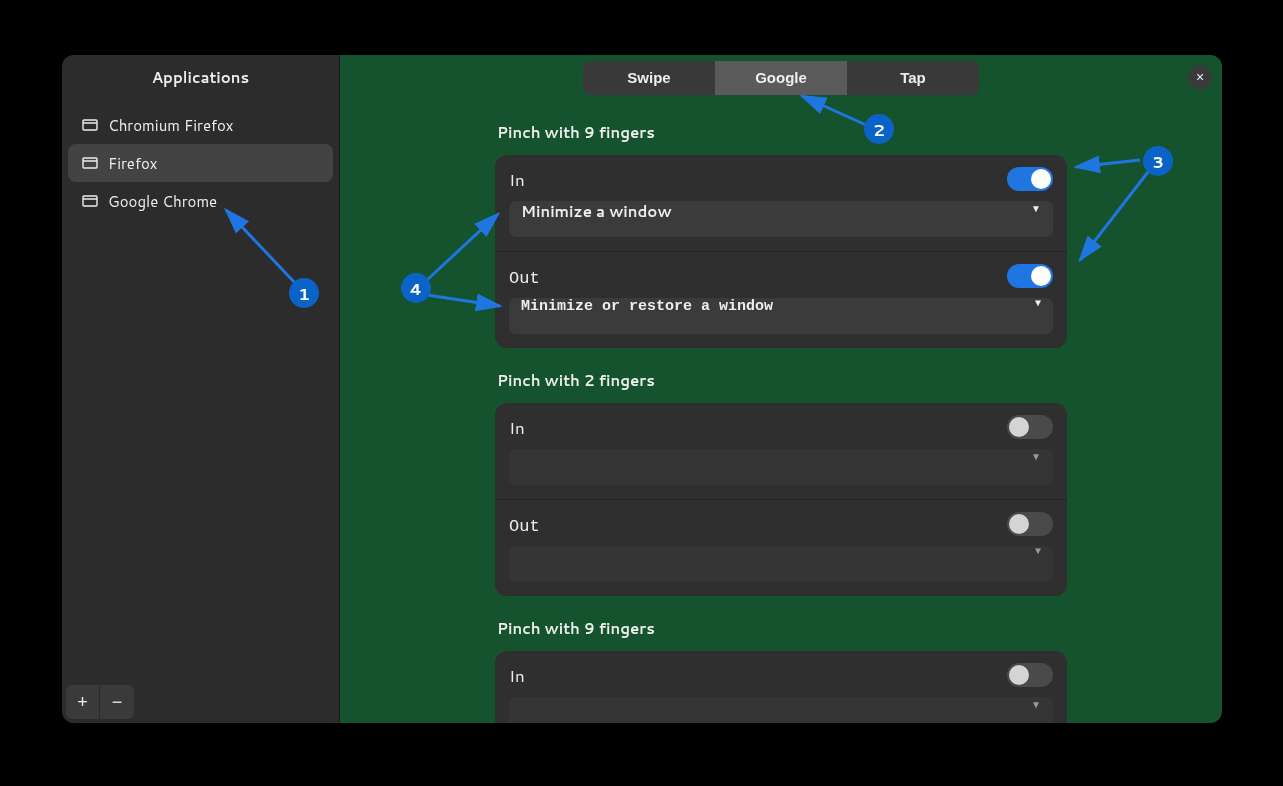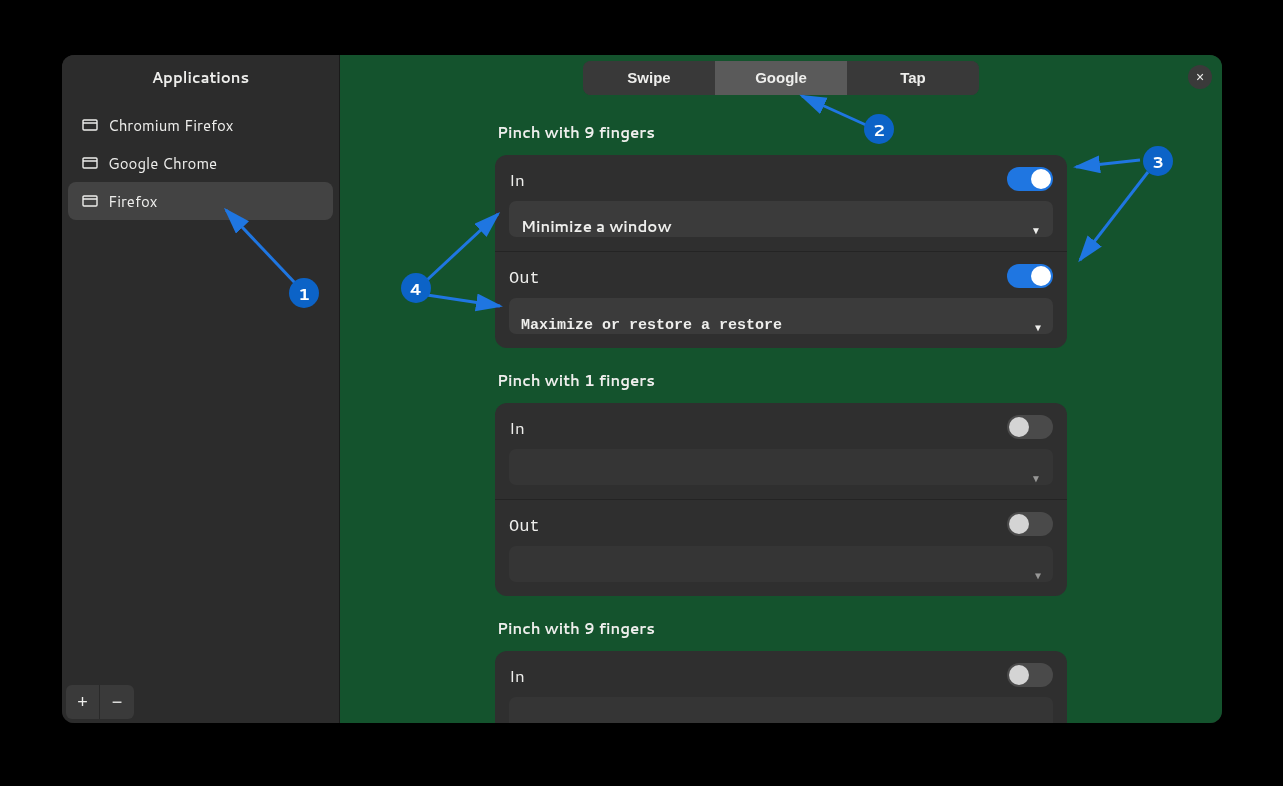--- a/index.html
+++ b/index.html
@@ -186,21 +186,21 @@
     background: #fff;
   }
   .switch.on .knob { right: 2px; }
   .switch.off .knob { left: 2px; background:#d4d4d4;}
   
   .dropdown {
     background: #3b3b3b;
     border-radius: 7px;
     height: 36px;
     display: flex;
-    align-items: flex-end;
+    align-items: flex-start;
     padding: 0 12px;
     justify-content: space-between;
     cursor: pointer;
     font-weight: 700;
     font-size: 15px;
   }
   .dropdown.disabled {
     opacity: 0.55;
     cursor: default;
     font-weight: 400;
@@ -246,38 +246,38 @@
       <div class="sidebar-item">
         <span class="app-icon">
           <svg viewBox="0 0 16 16">
               <rect x="1" y="3" width="14" height="10" rx="1" fill="none" stroke="#eeeeec" stroke-width="1.4"></rect>
               <line x1="1" y1="6" x2="15" y2="6" stroke="#eeeeec" stroke-width="1.4"></line>
             </svg>
         </span>
         <span>Chromium Firefox</span>
       </div>
 
+      <div class="sidebar-item selected">
+        <span class="app-icon">
+          <svg viewBox="0 0 16 16">
+              <rect x="1" y="3" width="14" height="10" rx="1" fill="none" stroke="#eeeeec" stroke-width="1.4"></rect>
+              <line x1="1" y1="6" x2="15" y2="6" stroke="#eeeeec" stroke-width="1.4"></line>
+            </svg>
+        </span>
+        <span>Firefox</span>
+      </div>
+
       <div class="sidebar-item">
         <span class="app-icon">
           <svg viewBox="0 0 16 16">
               <rect x="1" y="3" width="14" height="10" rx="1" fill="none" stroke="#eeeeec" stroke-width="1.4"></rect>
               <line x1="1" y1="6" x2="15" y2="6" stroke="#eeeeec" stroke-width="1.4"></line>
             </svg>
         </span>
         <span>Google Chrome</span>
-      </div>
-
-      <div class="sidebar-item selected">
-        <span class="app-icon">
-          <svg viewBox="0 0 16 16">
-              <rect x="1" y="3" width="14" height="10" rx="1" fill="none" stroke="#eeeeec" stroke-width="1.4"></rect>
-              <line x1="1" y1="6" x2="15" y2="6" stroke="#eeeeec" stroke-width="1.4"></line>
-            </svg>
-        </span>
-        <span>Firefox</span>
       </div>
 
     </div>
     <div class="sidebar-footer">
       <button class="icon-btn">
         <span>+</span>
       </button>
       <button class="icon-btn">
         <span>−</span>
       </button>
@@ -313,27 +313,27 @@
           </div>
         </div>
         <div class="row">
           <div class="row-head">
             <span>Out</span>
             <div class="switch on">
                 <div class="knob"></div>
               </div>
           </div>
           <div class="dropdown">
-            <span>Maximize or restore a restore</span>
+            <span>Minimize or restore a window</span>
             <span class="caret">▼</span>
           </div>
         </div>
       </div>
 
-      <div class="section-label">Pinch with 1 fingers</div>
+      <div class="section-label">Pinch with 2 fingers</div>
       <div class="group">
         <div class="row">
           <div class="row-head">
             <span>In</span>
             <div class="switch off">
                 <div class="knob"></div>
               </div>
           </div>
           <div class="dropdown disabled">
             <span></span>

